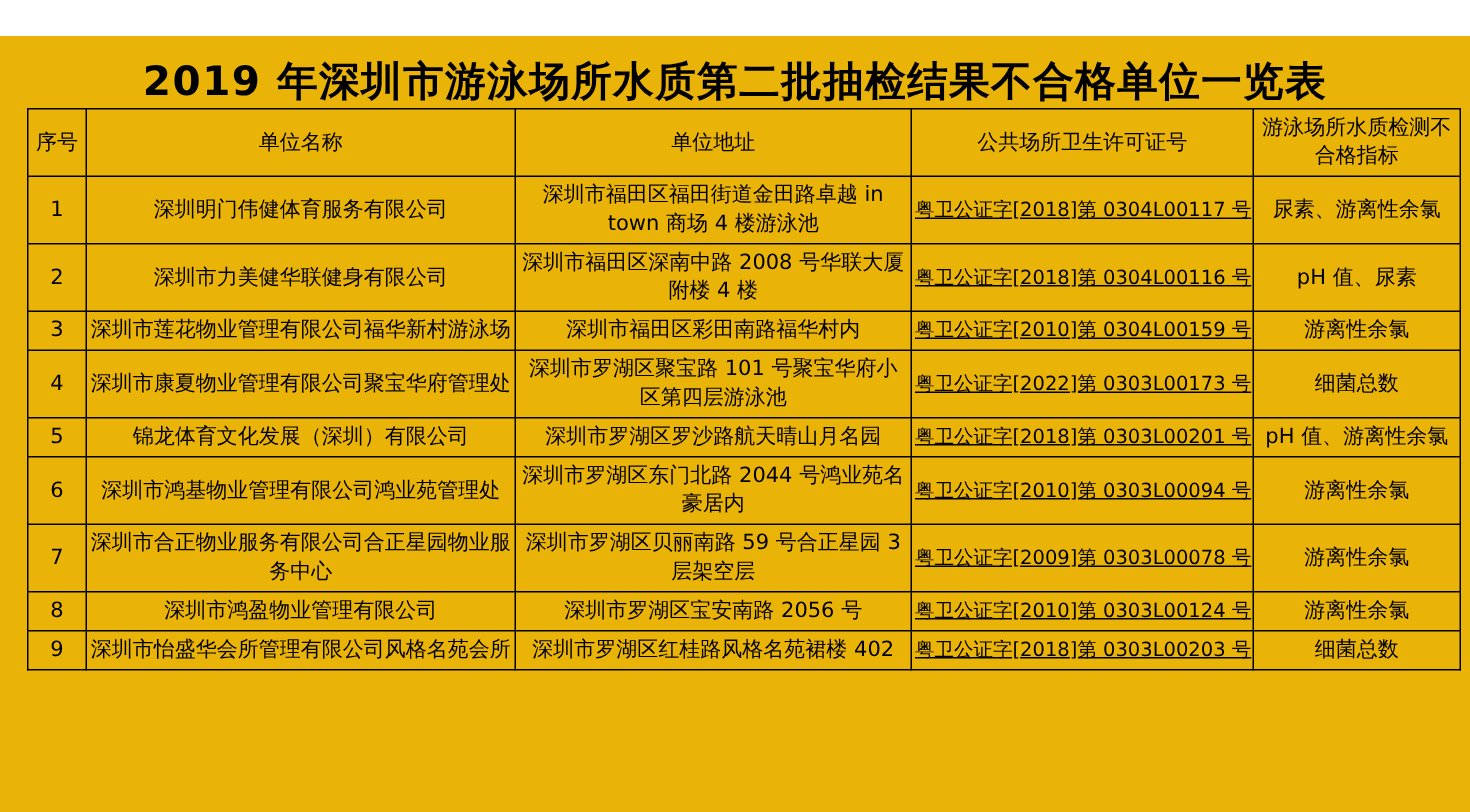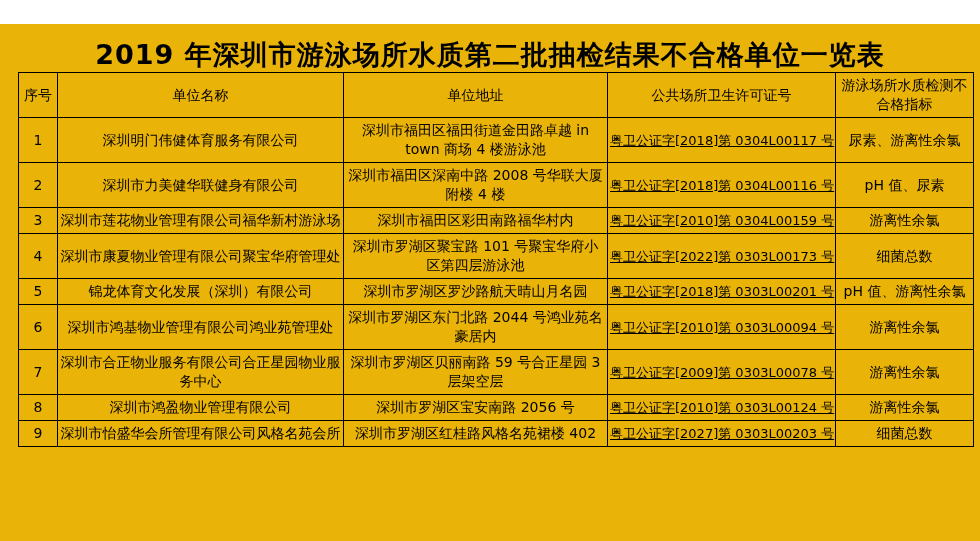--- a/index.html
+++ b/index.html
@@ -148,20 +148,20 @@
       <td class="c-name">深圳市鸿盈物业管理有限公司</td>
       <td class="c-addr">深圳市罗湖区宝安南路 2056 号</td>
       <td class="c-lic">粤卫公证字[2010]第 0303L00124 号</td>
       <td class="c-ind">游离性余氯</td>
     </tr>
 
     <tr>
       <td class="c-no">9</td>
       <td class="c-name">深圳市怡盛华会所管理有限公司风格名苑会所</td>
       <td class="c-addr">深圳市罗湖区红桂路风格名苑裙楼 402</td>
-      <td class="c-lic">粤卫公证字[2027]第 0303L00203 号</td>
+      <td class="c-lic">粤卫公证字[2018]第 0303L00203 号</td>
       <td class="c-ind">细菌总数</td>
     </tr>
 
   </tbody>
   </table>
 
 </div>
 
 </body></html>

